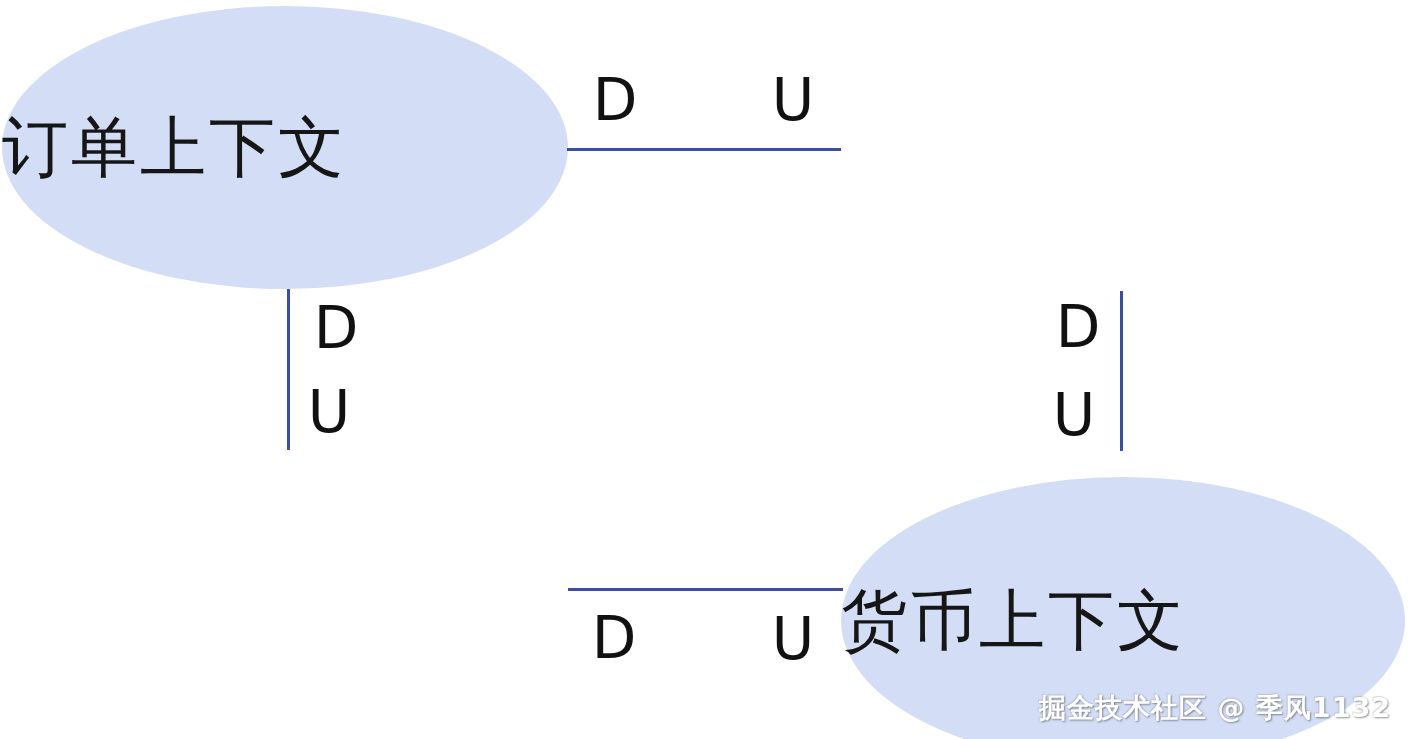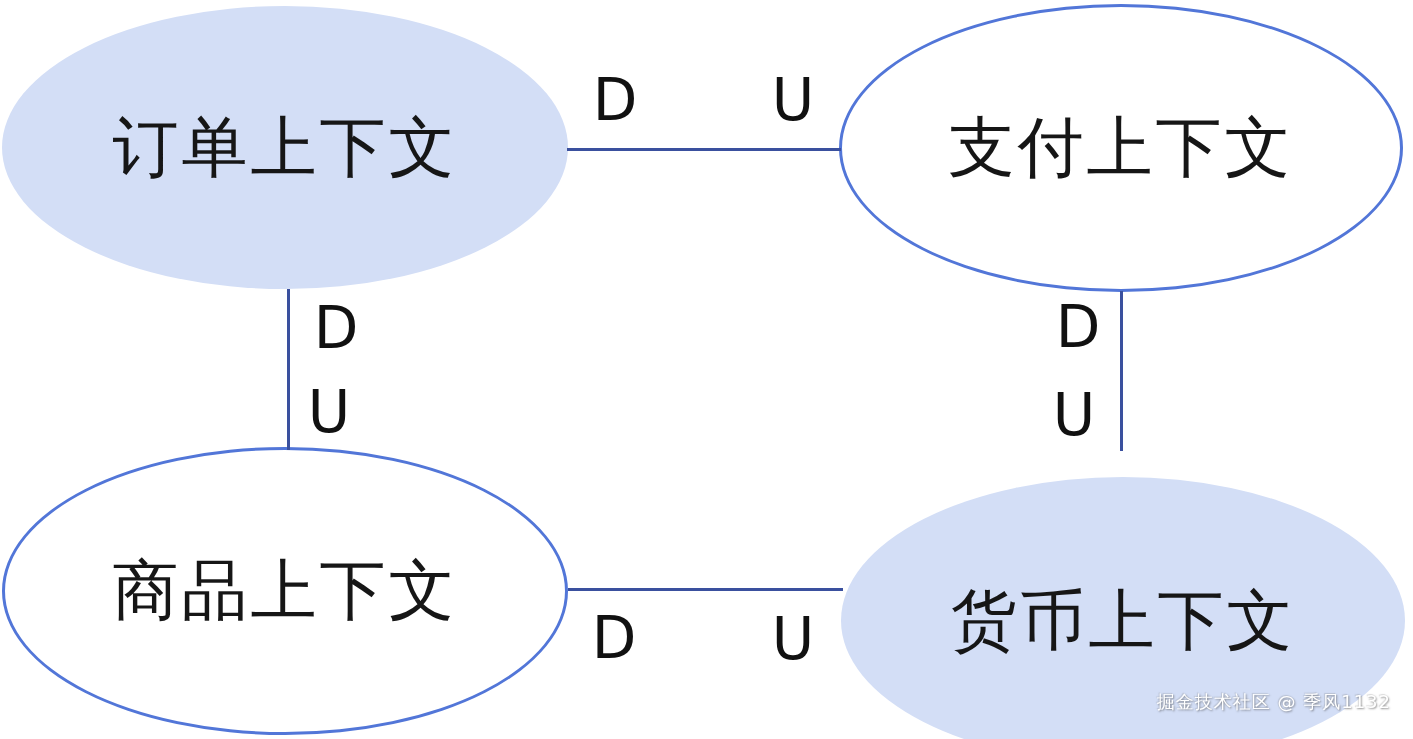--- a/index.html
+++ b/index.html
@@ -13,21 +13,20 @@
     width: 1413px;
     height: 739px;
     background: #ffffff;
     overflow: hidden;
   }
   .node {
     position: absolute;
     border-radius: 50%;
     display: flex;
     align-items: center;
-    justify-content: center;
     box-sizing: border-box;
     font-family: Liberation Mono, monospace;
   }
   .node.filled {
     background: #d3def6;
     border: none;
   }
   .node.outlined {
     background: #ffffff;
     border: 3px solid #5276d8;
@@ -51,43 +50,38 @@
     font-size: 58px;
     color: #111111;
     font-weight: 400;
     line-height: 1;
     white-space: nowrap;
   }
   .watermark {
     position: absolute;
     right: 22px;
     top: 690px;
-    font-size: 18px;
+    font-size: 27px;
     color: #ffffff;
     text-shadow: 1px 1px 2px rgba(60,60,60,0.55), -1px -1px 1px rgba(120,120,120,0.25);
     letter-spacing: 1px;
     white-space: nowrap;
+    font-weight: bold;
   }
 </style>
 </head>
 <body>
 
 <div class="canvas">
 
   <div class="node filled" style="left:2px; top:6px; width:566px; height:283px;">
     <span class="node-label">订单上下文</span>
   </div>
 
-  <div class="node outlined" style="left:839px; top:4px; width:564px; height:288px;">
-    <span class="node-label">支付上下文</span>
-  </div>
 
-  <div class="node outlined" style="left:2px; top:447px; width:566px; height:288px;">
-    <span class="node-label">商品上下文</span>
-  </div>
 
   <div class="node filled" style="left:841px; top:477px; width:564px; height:287px;">
     <span class="node-label">货币上下文</span>
   </div>
 
   <div class="edge h" style="left:567px; top:148px; width:274px;"></div>
   <span class="role-label" style="left:615px; top:100px;">D</span>
   <span class="role-label" style="left:793px; top:100px;">U</span>
 
   <div class="edge v" style="left:287px; top:289px; height:161px;"></div>

